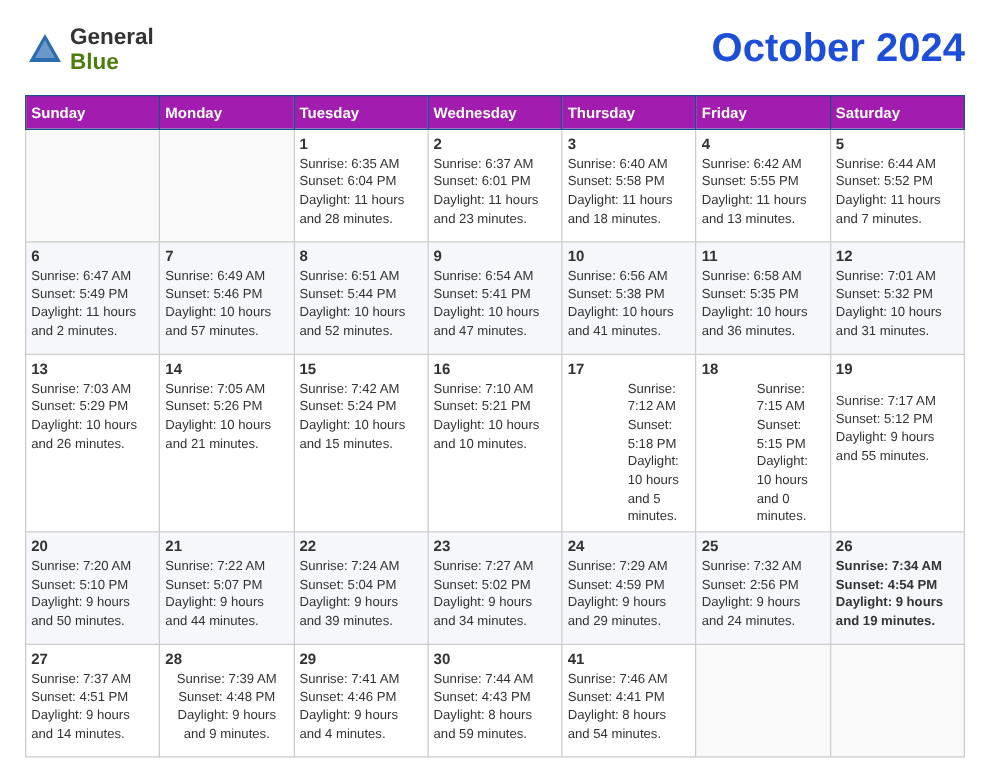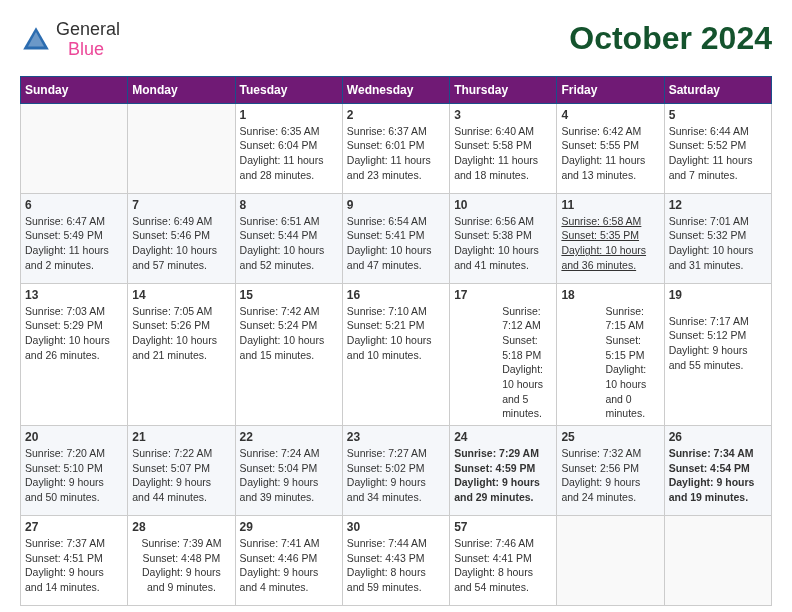--- a/index.html
+++ b/index.html
@@ -16,48 +16,48 @@
       align-items: flex-start;
       margin-bottom: 16px;
     }
     .logo {
       display: flex;
       align-items: center;
       gap: 4px;
     }
     .logo-text {
       font-size: 18px;
-      font-weight: normal;
+      font-weight: bold;
       line-height: 1.1;
     }
     .logo-general { color: #333; }
-    .logo-blue { color: #ec4899; margin-left: 12px; }
+    .logo-blue { color: #4d7c0f; }
     .logo-icon {
       width: 32px;
       height: 32px;
     }
     .title-area {
       text-align: right;
     }
     .month-title {
       font-size: 32px;
       font-weight: bold;
-      color: #14532d;
+      color: #1d4ed8;
     }
     .location {
       font-size: 16px;
       color: #444;
     }
     table {
       width: 100%;
       border-collapse: collapse;
       font-size: 11px;
     }
     thead tr th {
-      background-color: #701a75;
+      background-color: #a21caf;
       color: #fff;
       padding: 6px 4px;
       text-align: left;
       font-size: 12px;
       font-weight: bold;
       border: 1px solid #1a4f8a;
     }
     tbody tr td {
       border: 1px solid #ccc;
       vertical-align: top;
@@ -187,21 +187,21 @@
         </td>
         <td>
           <span class="day-num">10</span>
           <div class="cell-content" style="white-space: pre-line;">Sunrise: 6:56 AM
 Sunset: 5:38 PM
 Daylight: 10 hours
 and 41 minutes.</div>
         </td>
         <td>
           <span class="day-num">11</span>
-          <div class="cell-content" style="white-space: pre-line; text-decoration: underline;">Sunrise: 6:58 AM
+          <div class="cell-content" style="white-space: pre-line;">Sunrise: 6:58 AM
 Sunset: 5:35 PM
 Daylight: 10 hours
 and 36 minutes.</div>
         </td>
         <td>
           <span class="day-num">12</span>
           <div class="cell-content" style="white-space: pre-line;">Sunrise: 7:01 AM
 Sunset: 5:32 PM
 Daylight: 10 hours
 and 31 minutes.</div>
@@ -282,21 +282,21 @@
         </td>
         <td>
           <span class="day-num">23</span>
           <div class="cell-content" style="white-space: pre-line;">Sunrise: 7:27 AM
 Sunset: 5:02 PM
 Daylight: 9 hours
 and 34 minutes.</div>
         </td>
         <td>
           <span class="day-num">24</span>
-          <div class="cell-content" style="white-space: pre-line; font-weight: bold;">Sunrise: 7:29 AM
+          <div class="cell-content" style="white-space: pre-line;">Sunrise: 7:29 AM
 Sunset: 4:59 PM
 Daylight: 9 hours
 and 29 minutes.</div>
         </td>
         <td>
           <span class="day-num">25</span>
           <div class="cell-content" style="white-space: pre-line;">Sunrise: 7:32 AM
 Sunset: 2:56 PM
 Daylight: 9 hours
 and 24 minutes.</div>
@@ -332,21 +332,21 @@
 and 4 minutes.</div>
         </td>
         <td>
           <span class="day-num">30</span>
           <div class="cell-content" style="white-space: pre-line;">Sunrise: 7:44 AM
 Sunset: 4:43 PM
 Daylight: 8 hours
 and 59 minutes.</div>
         </td>
         <td>
-          <span class="day-num">57</span>
+          <span class="day-num">41</span>
           <div class="cell-content" style="white-space: pre-line;">Sunrise: 7:46 AM
 Sunset: 4:41 PM
 Daylight: 8 hours
 and 54 minutes.</div>
         </td>
         <td class="empty-cell"></td>
         <td class="empty-cell"></td>
       </tr>
     </tbody>
 </table>

